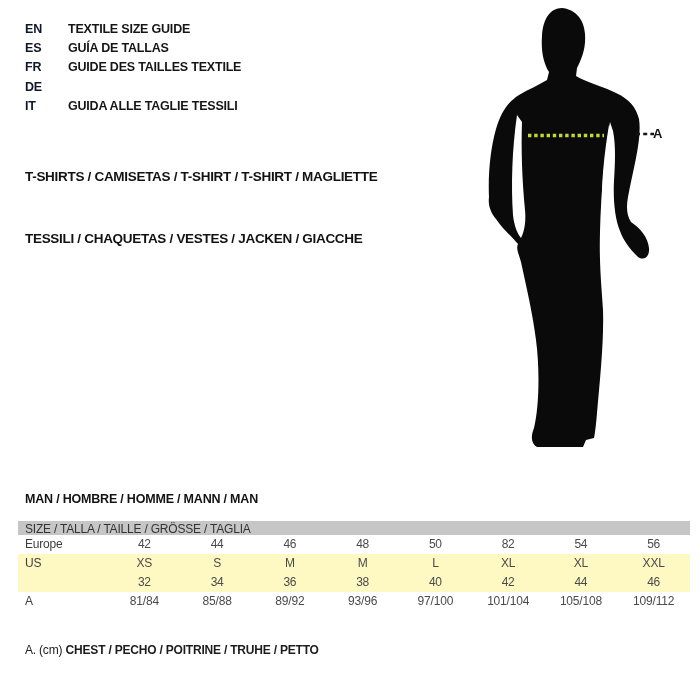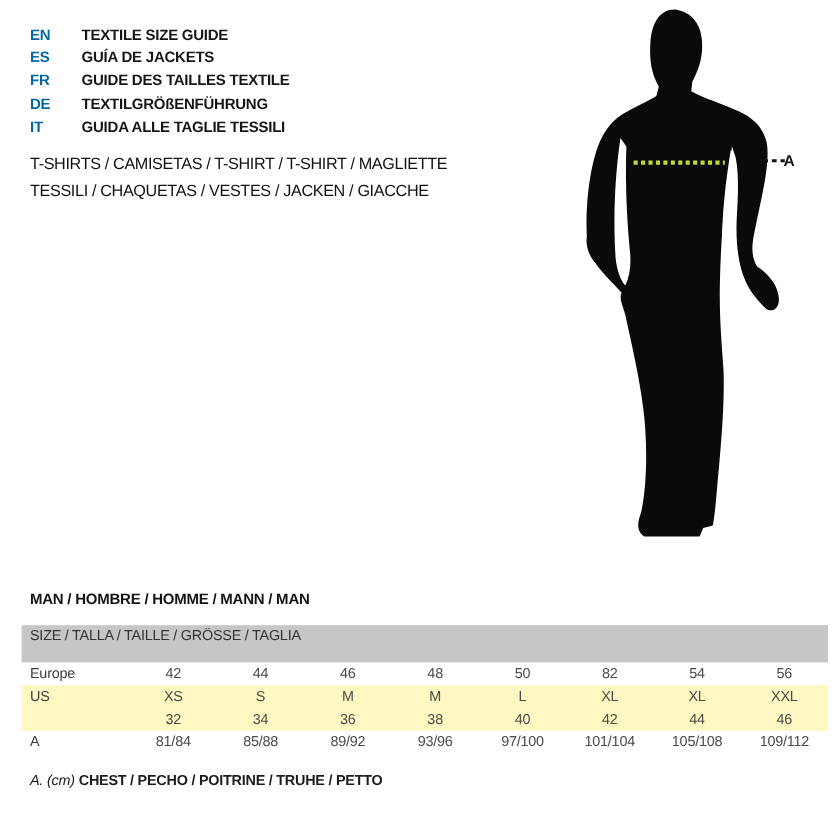--- a/index.html
+++ b/index.html
@@ -10,89 +10,88 @@
     background:#ffffff;
     font-family:"Liberation Sans","DejaVu Sans",sans-serif;
     color:#1a1a1a;
     overflow:hidden;
   }
   
   .lang-list { position:absolute; left:25px; top:20px; }
   .lang-row { display:flex; line-height:19.2px; }
   .lang-code {
     width:43px; flex:0 0 43px;
-    font-size:12.5px; font-weight:bold; letter-spacing:-0.2px; color:#0369a1;
+    font-size:12.5px; font-weight:bold; letter-spacing:-0.2px; color:#0f172a;
   }
   .lang-label {
     font-size:12.5px; font-weight:bold; letter-spacing:-0.2px; color:#161616;
     white-space:nowrap;
   }
   
   .category-lines { position:absolute; left:25px; top:126px; }
   .cat-line {
-    font-size:13.5px; font-weight:normal; letter-spacing:-0.3px; color:#121212;
-    line-height:21.5px; white-space:nowrap;
+    font-size:13.5px; font-weight:bold; letter-spacing:-0.3px; color:#121212;
+    line-height:21.5px; white-space:nowrap;margin-top:40px;
   }
   
   .figure-wrap { position:absolute; left:450px; top:0; width:240px; height:460px; }
   .figure-wrap svg { display:block; width:240px; height:460px; }
   .measure-a-label {
     position:absolute; left:653px; top:126px;
     font-size:13px; font-weight:bold; color:#141414;
   }
   
   .man-label {
     position:absolute; left:25px; top:491px;
     font-size:12.5px; font-weight:bold; letter-spacing:-0.2px; color:#131313;
     line-height:16px; white-space:nowrap;
   }
   
   .size-table { position:absolute; left:18px; top:521px; width:672px; }
   .thead {
-    height:31px; line-height:17px; background:#c6c6c6;
+    height:14px; line-height:17px; background:#c6c6c6;
     padding-left:7px; font-size:12px; color:#333333; letter-spacing:-0.2px;
     white-space:nowrap;
   }
   .trow {
     display:grid; grid-template-columns:90px repeat(8,1fr);
     height:19px; line-height:19px;
   }
   .trow.band { background:#fef9c3; }
   .tcell {
     font-size:12px; color:#4a4a4a; text-align:center; letter-spacing:-0.2px;
     overflow:hidden; white-space:nowrap;
   }
   .tcell.label { text-align:left; padding-left:7px; color:#3d3d3d; }
   
   .footnote {
     position:absolute; left:25px; top:643px;
     font-size:12px; line-height:15px; white-space:nowrap; color:#1c1c1c;
   }
-  .footnote .prefix { font-weight:normal; letter-spacing:-0.2px;font-style:italic; }
+  .footnote .prefix { font-weight:normal; letter-spacing:-0.2px; }
   .footnote .note-text { font-weight:bold; letter-spacing:-0.2px;margin-top:25px; }
 </style>
 </head>
 <body>
 
 <div class="lang-list">
     <div class="lang-row">
       <span class="lang-code">EN</span>
       <span class="lang-label">TEXTILE SIZE GUIDE</span>
     </div>
     <div class="lang-row">
       <span class="lang-code">ES</span>
-      <span class="lang-label">GUÍA DE JACKETS</span>
+      <span class="lang-label">GUÍA DE TALLAS</span>
     </div>
     <div class="lang-row">
       <span class="lang-code">FR</span>
       <span class="lang-label">GUIDE DES TAILLES TEXTILE</span>
     </div>
     <div class="lang-row">
       <span class="lang-code">DE</span>
-      <span class="lang-label">TEXTILGRÖßENFÜHRUNG</span>
     </div>
     <div class="lang-row">
       <span class="lang-code">IT</span>
       <span class="lang-label">GUIDA ALLE TAGLIE TESSILI</span>
     </div>
   </div>
 
 <div class="category-lines">
     <div class="cat-line">T-SHIRTS / CAMISETAS / T-SHIRT / T-SHIRT / MAGLIETTE</div>
     <div class="cat-line">TESSILI / CHAQUETAS / VESTES / JACKEN / GIACCHE</div>

